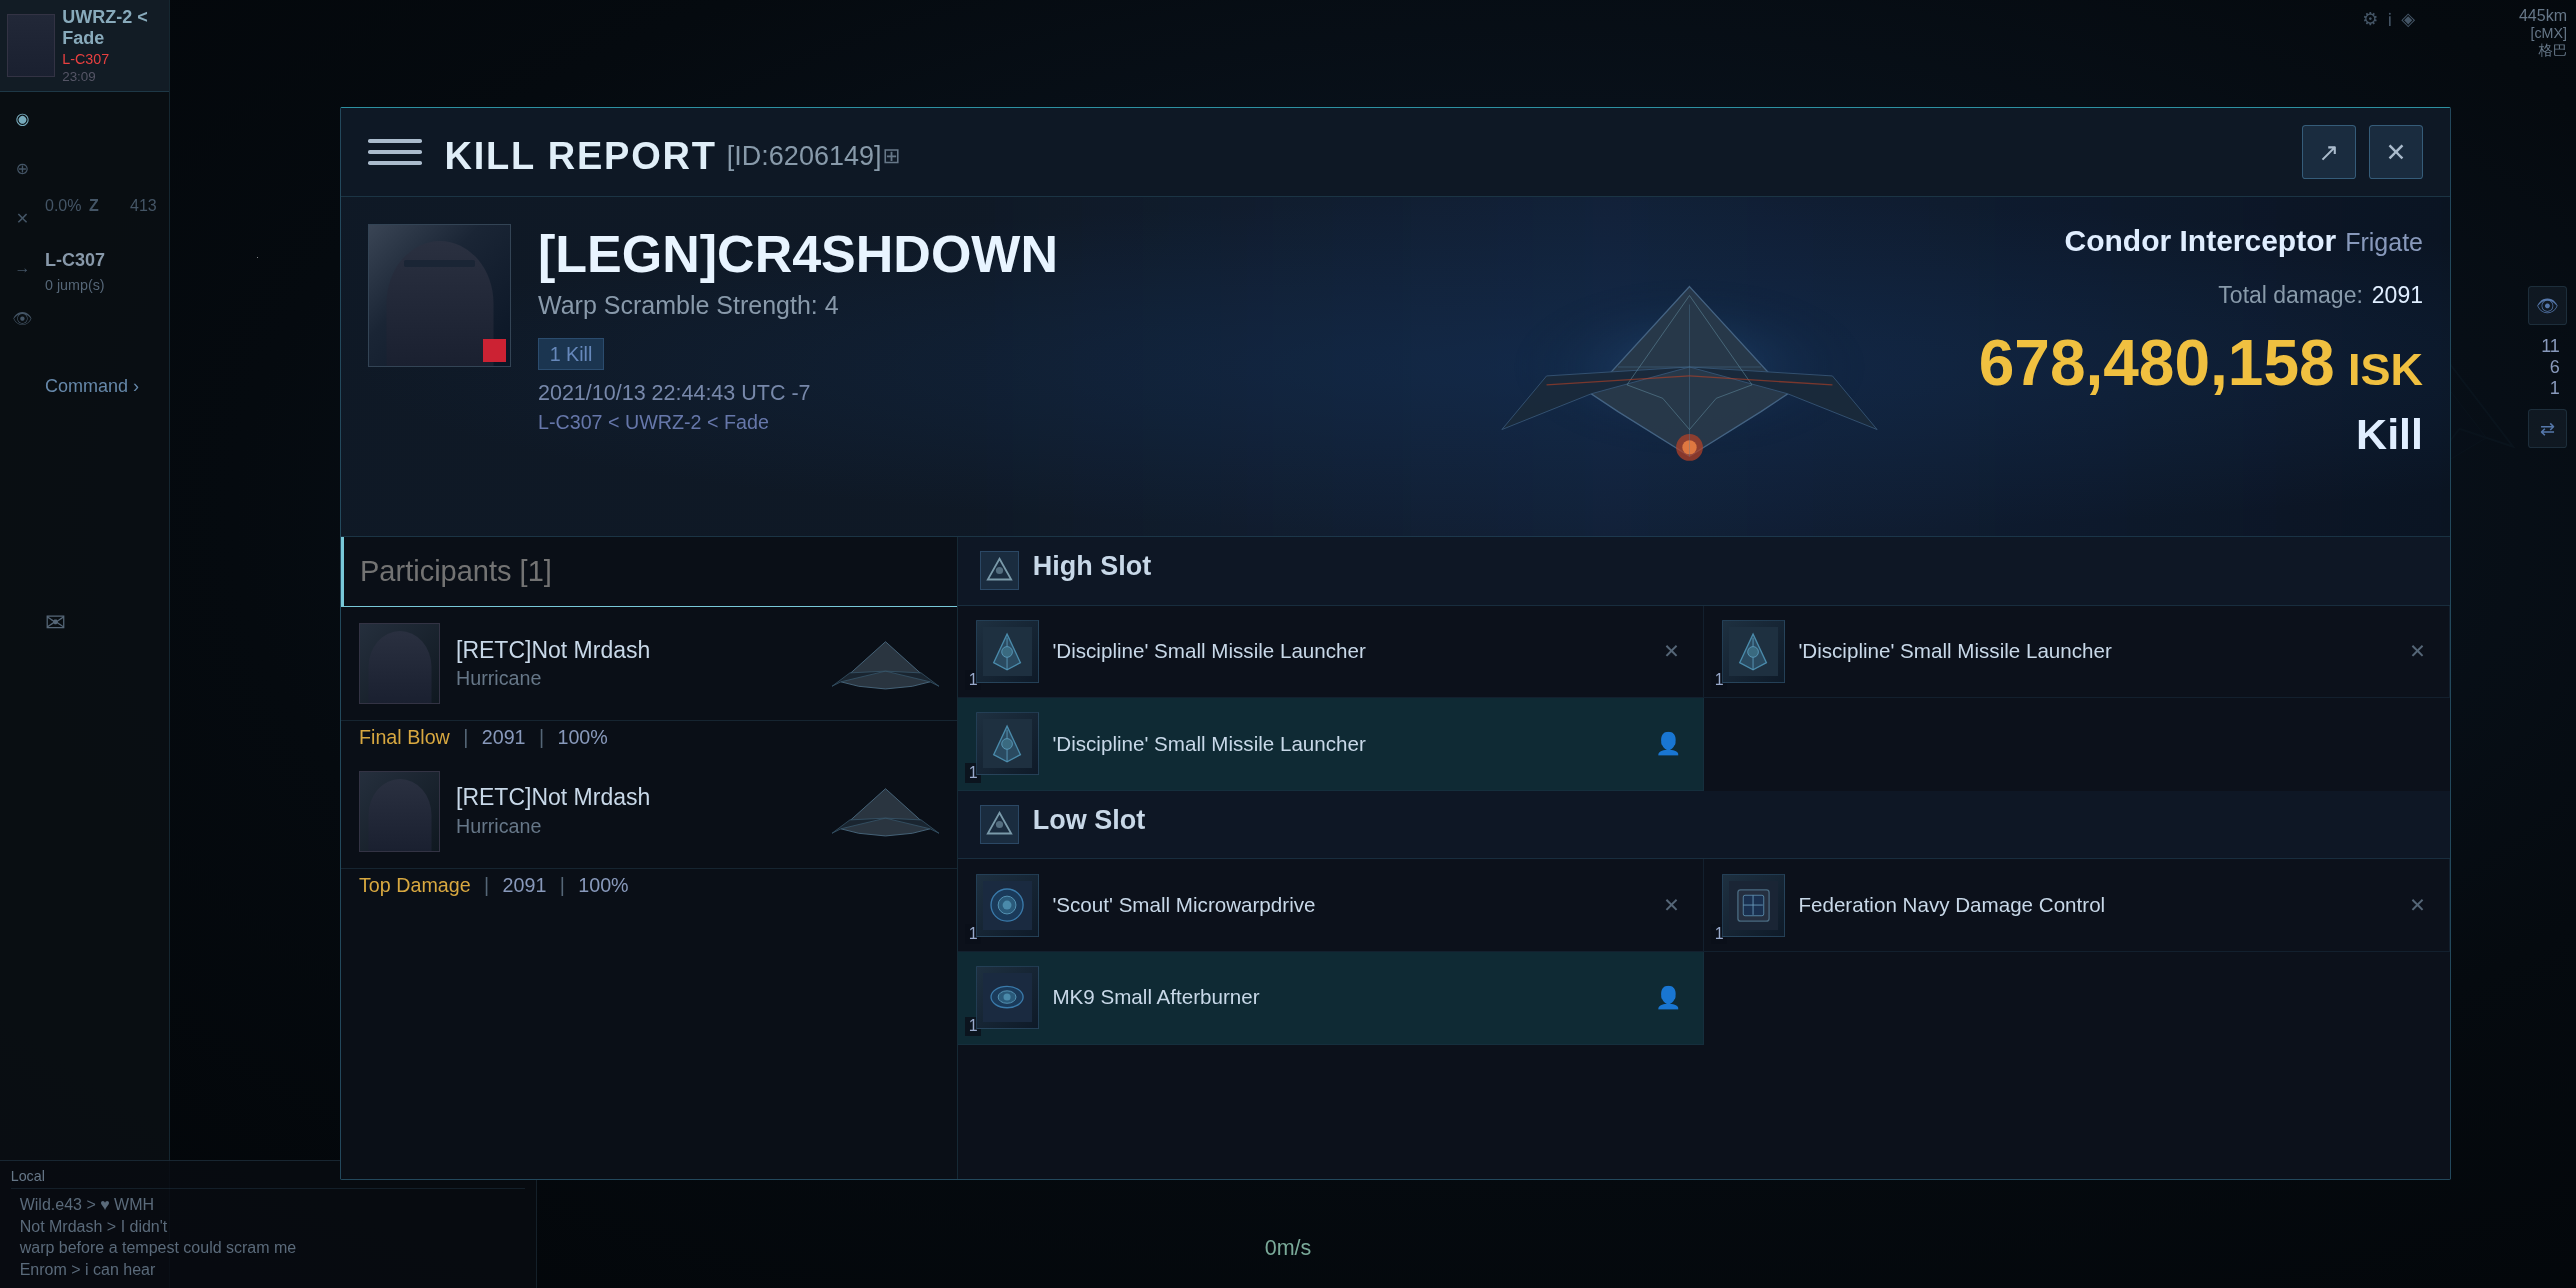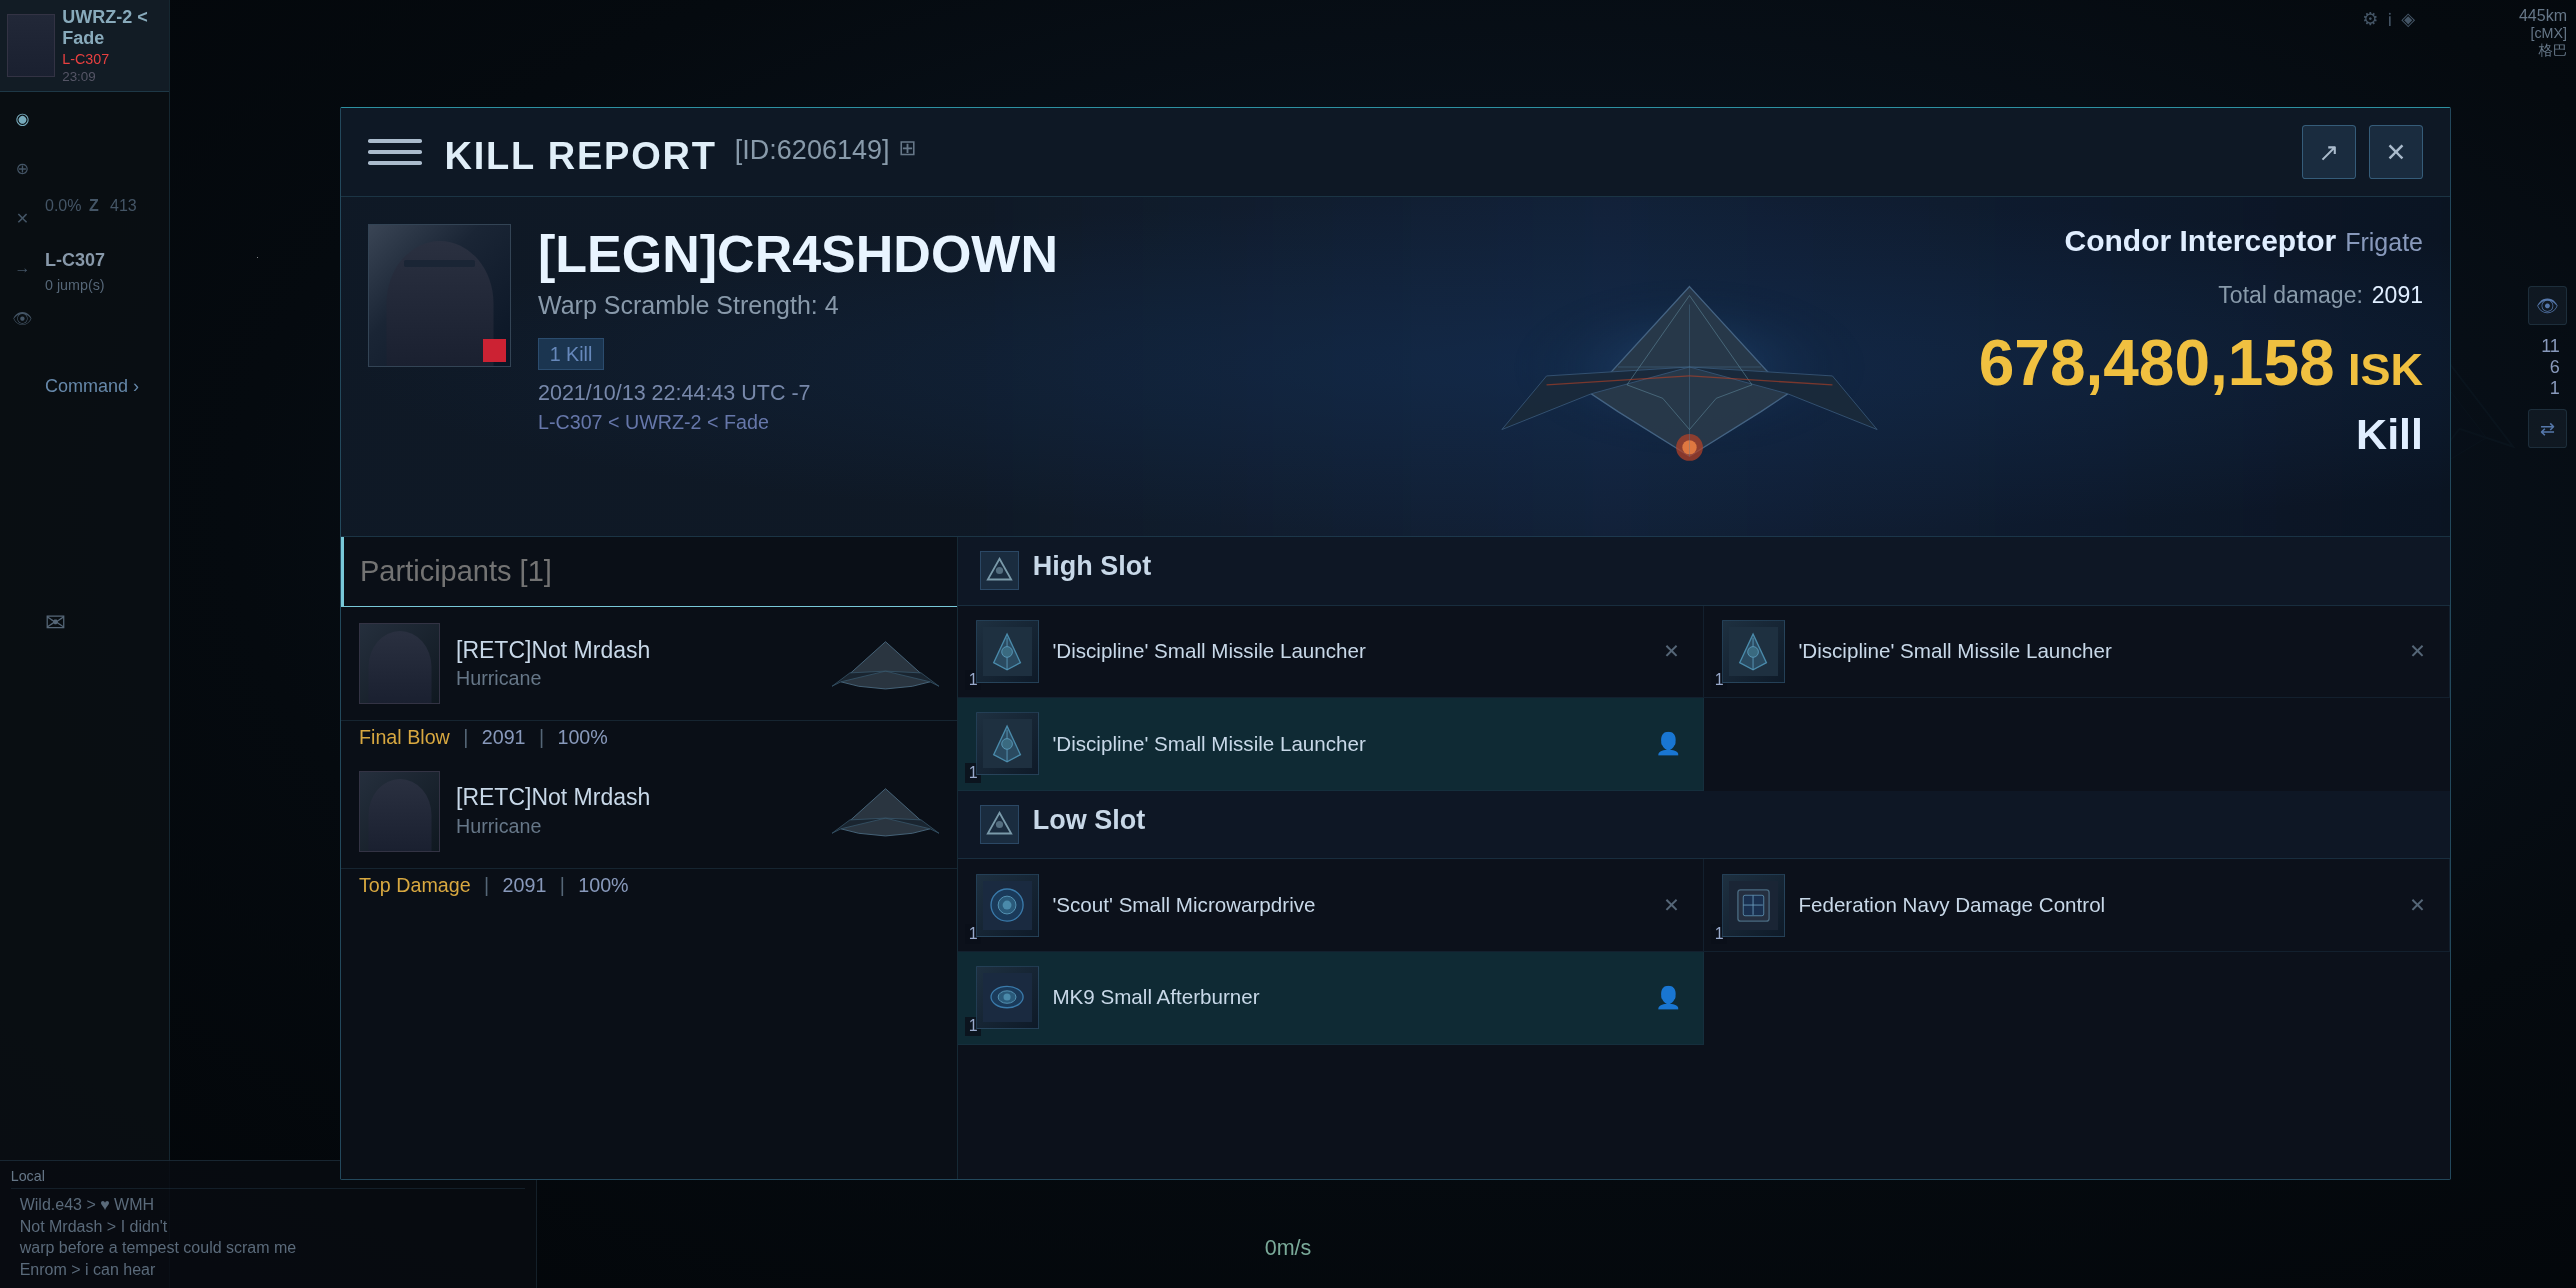--- a/index.html
+++ b/index.html
@@ -698,21 +698,21 @@
   <div class="sidebar-icons">
     <div class="sidebar-icon active">◉</div>
     <div class="sidebar-icon">⊕</div>
     <div class="sidebar-icon">✕</div>
     <div class="sidebar-icon">→</div>
     <div class="sidebar-icon">👁</div>
   </div>
 
   <div style="position:absolute; top:197px; left:45px; color:#445566; font-size:16px;">0.0%</div>
   <div style="position:absolute; top:197px; left:89px; color:#445566; font-size:16px; font-weight:bold;">Z</div>
-  <div style="position:absolute; top:197px; left:110px; color:#445566; font-size:16px;">413</div>
+  <div style="position:absolute; top:197px; left:130px; color:#445566; font-size:16px;">413</div>
 
   <div style="position:absolute; top:250px; left:45px; color:#8899aa; font-size:18px; font-weight:bold;">L-C307</div>
   <div style="position:absolute; top:277px; left:45px; color:#556677; font-size:14.3px;">0 jump(s)</div>
 
   <div style="position:absolute; top:376px; left:45px; color:#6688aa; font-size:18px;">Command ›</div>
 
   <div style="position:absolute; top:608px; left:45px; color:#556677; font-size:25px;">✉</div>
 </div>
 
 <div class="hud-top-right">
@@ -771,21 +771,21 @@
 <div class="speed-indicator">0m/s</div>
 
 <div class="kill-report-panel">
 
   <div class="panel-header">
     <div class="hamburger-btn">
       <span></span>
       <span></span>
       <span></span>
     </div>
-    <div style="display:flex; align-items:flex-start; gap:9px;margin-top:8px;">
+    <div style="display:flex; align-items:center; gap:1px;margin-top:8px;">
       <span class="panel-title">KILL REPORT</span>
       <span class="panel-title-sub">[ID:6206149]</span>
       <span style="color:#667788; font-size:21.5px;">⊞</span>
     </div>
     <div class="panel-header-actions">
       <div class="header-btn">↗</div>
       <div class="header-btn">✕</div>
     </div>
   </div>
 

